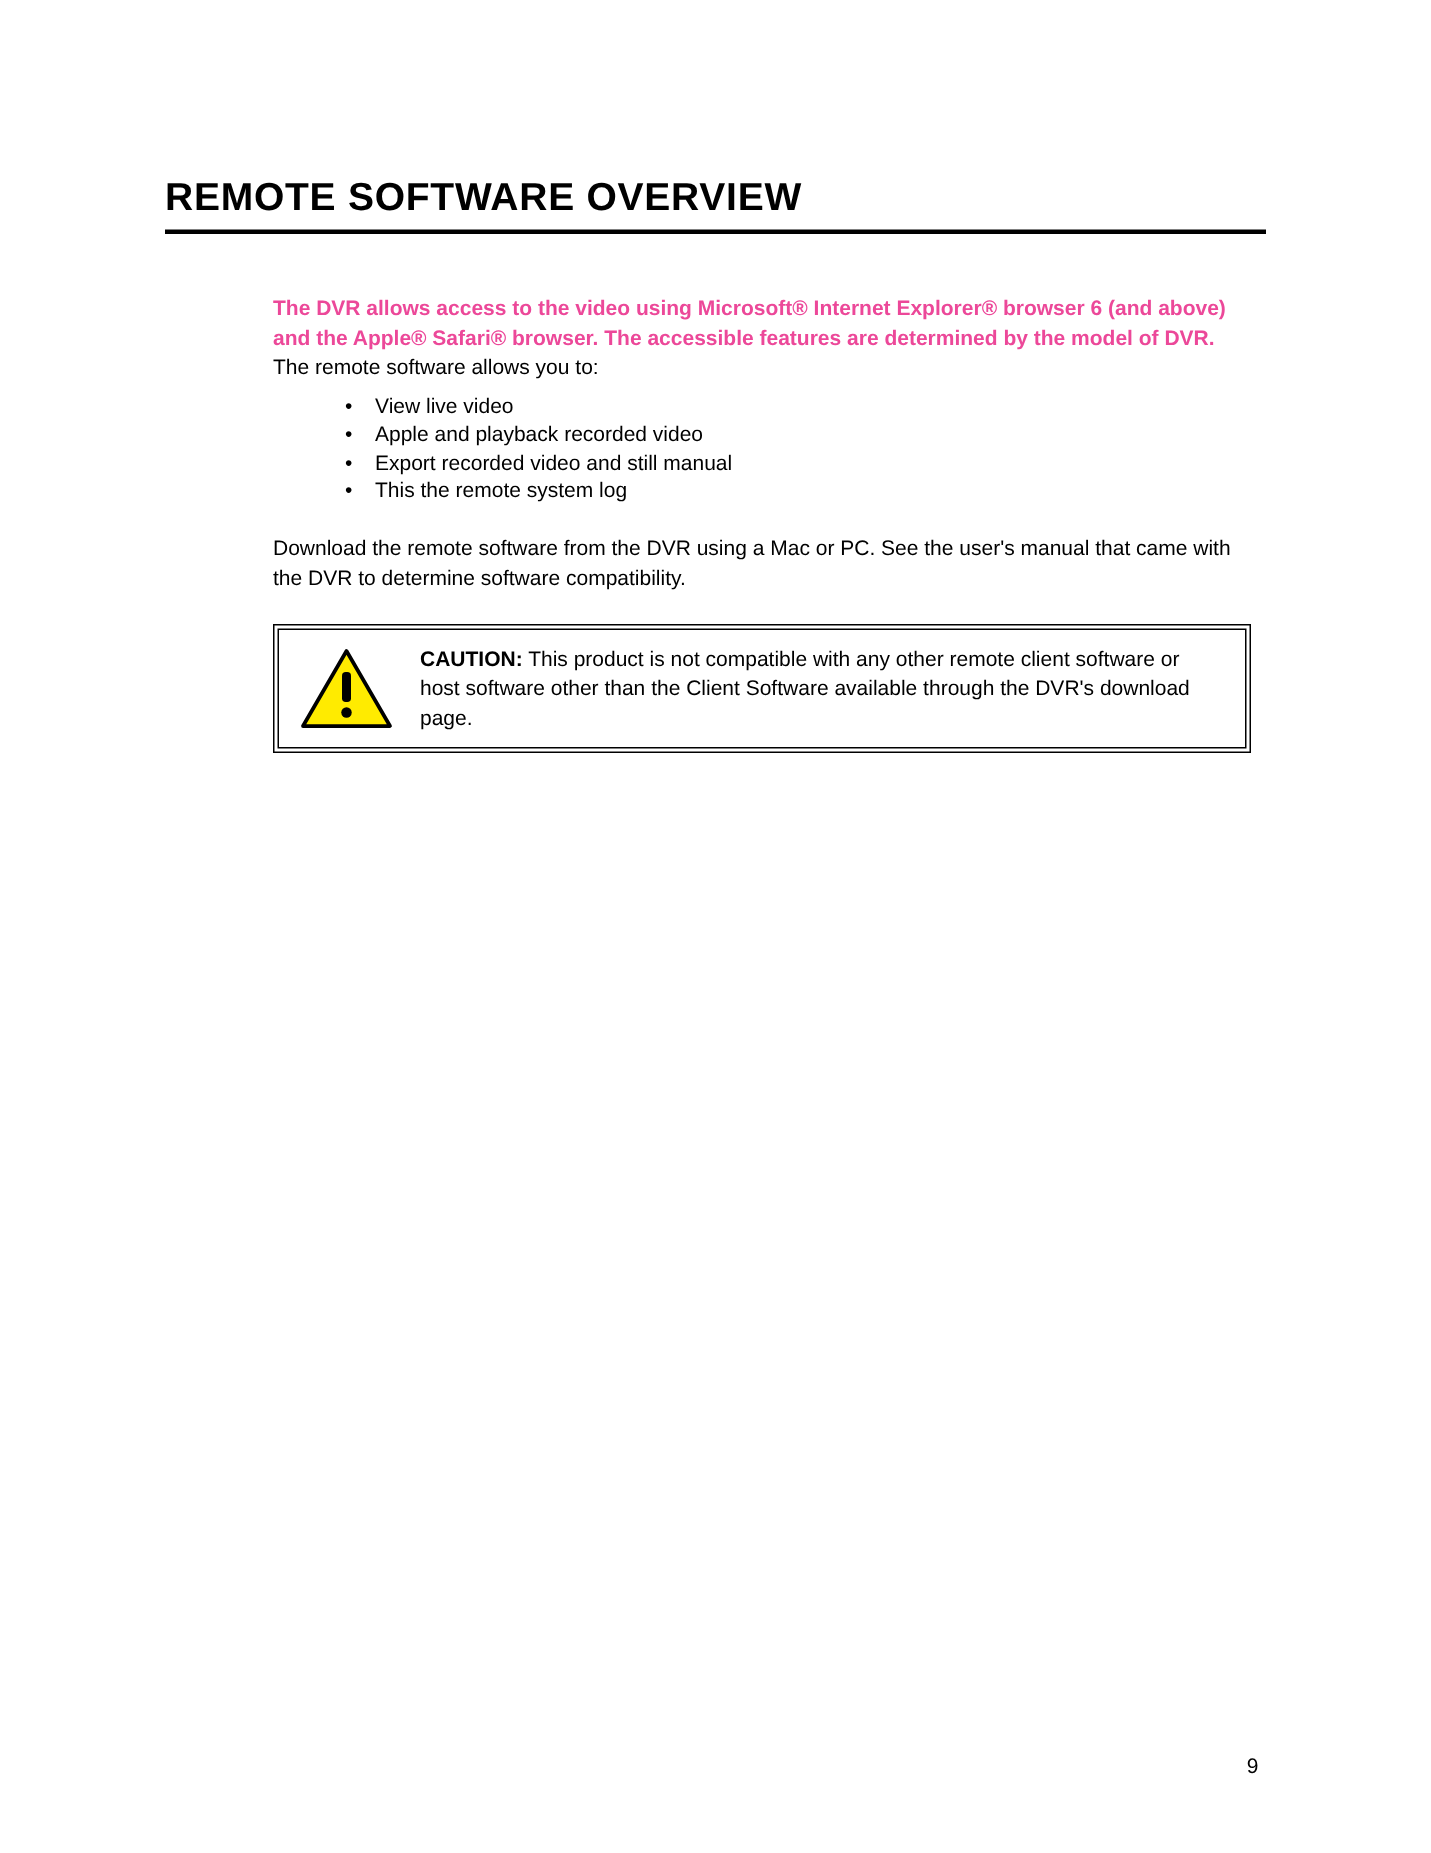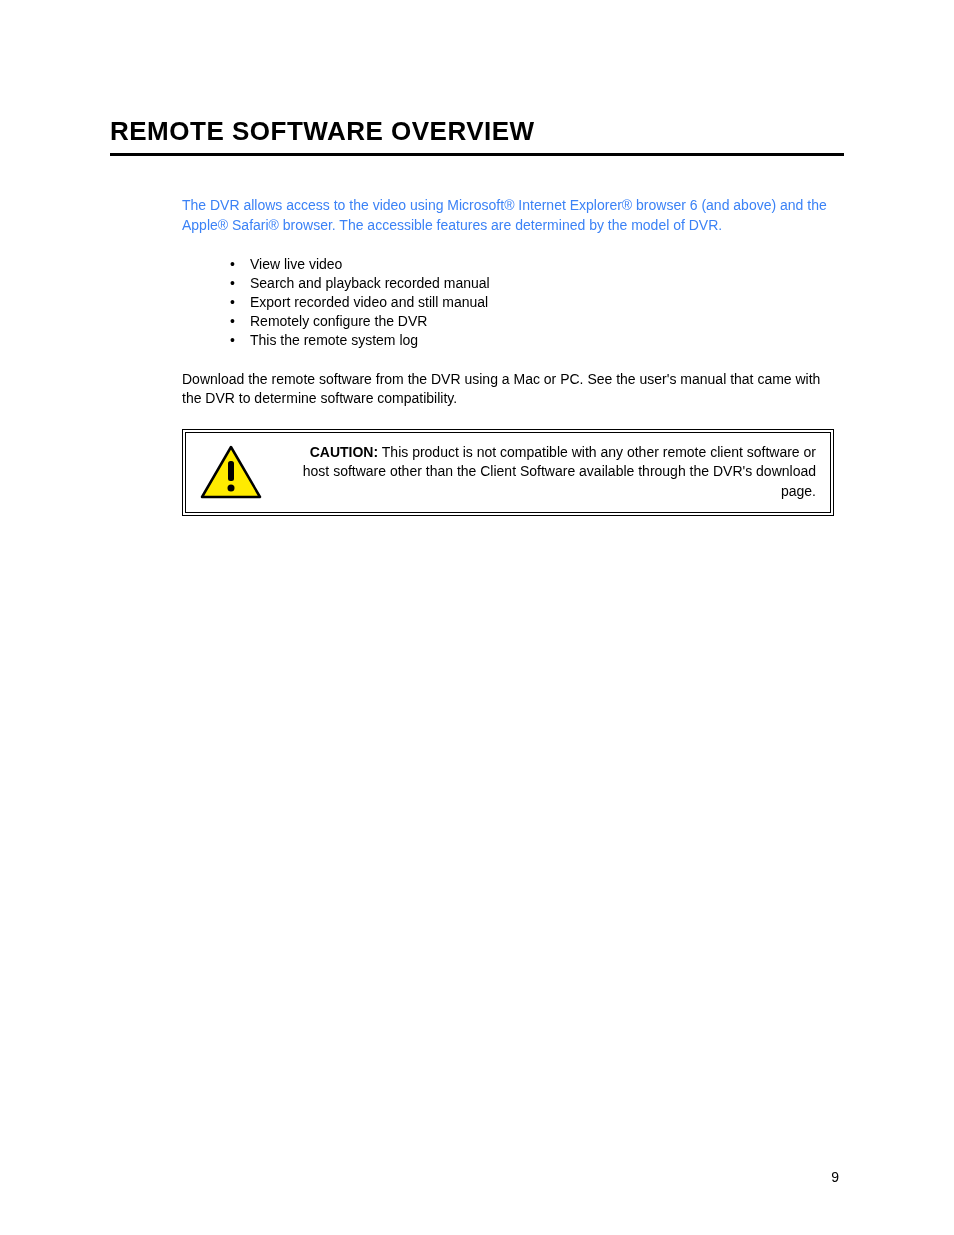--- a/index.html
+++ b/index.html
@@ -25,22 +25,22 @@
       font-family: Arial Black, Arial, sans-serif;
       margin-top: 16px;
     }
     .content {
       padding-left: 72px;
       padding-right: 10px;
     }
     .intro-text {
       font-size: 14px;
       line-height: 1.4;
-      margin-bottom: 20px;
-      color: #3b82f6;
+      color: #ec4899;
+      font-weight: bold;
     }
     .bullet-list {
       list-style: none;
       margin-left: 48px;
       margin-bottom: 20px;
     }
     .bullet-list li {
       font-size: 14px;
       line-height: 1.35;
       position: relative;
@@ -66,46 +66,45 @@
       margin-top: 6px;
     }
     .caution-icon {
       flex: 0 0 auto;
       width: 62px;
       height: 54px;
     }
     .caution-text {
       font-size: 14px;
       line-height: 1.4;
-      text-align: right;
     }
     .caution-label {
       font-weight: bold;
     }
     .page-number {
       position: absolute;
       bottom: 50px;
       right: 115px;
       font-size: 14px;
     }
   </style>
 </head>
 <body>
 
 <h1 class="page-title">REMOTE SOFTWARE OVERVIEW</h1>
 
 <div class="content">
   <p class="intro-text">The DVR allows access to the video using Microsoft® Internet Explorer® browser 6 (and above) and the Apple® Safari® browser. The accessible features are determined by the model of DVR.</p>
 
+  <p class="para" style="margin-bottom:6px;">The remote software allows you to:</p>
 
   <ul class="bullet-list">
     <li>View live video</li>
-    <li>Search and playback recorded manual</li>
+    <li>Apple and playback recorded video</li>
     <li>Export recorded video and still manual</li>
-    <li>Remotely configure the DVR</li>
     <li>This the remote system log</li>
   </ul>
 
 
   <p class="para">Download the remote software from the DVR using a Mac or PC. See the user's manual that came with the DVR to determine software compatibility.</p>
 
   <div class="caution-box">
     <svg class="caution-icon" viewBox="0 0 62 54">
       <polygon points="31,2 60,52 2,52" fill="#FFEB00" stroke="#000" stroke-width="2.5" stroke-linejoin="round"></polygon>
       <rect x="28" y="16" width="6" height="20" rx="2.5" fill="#000"></rect>

